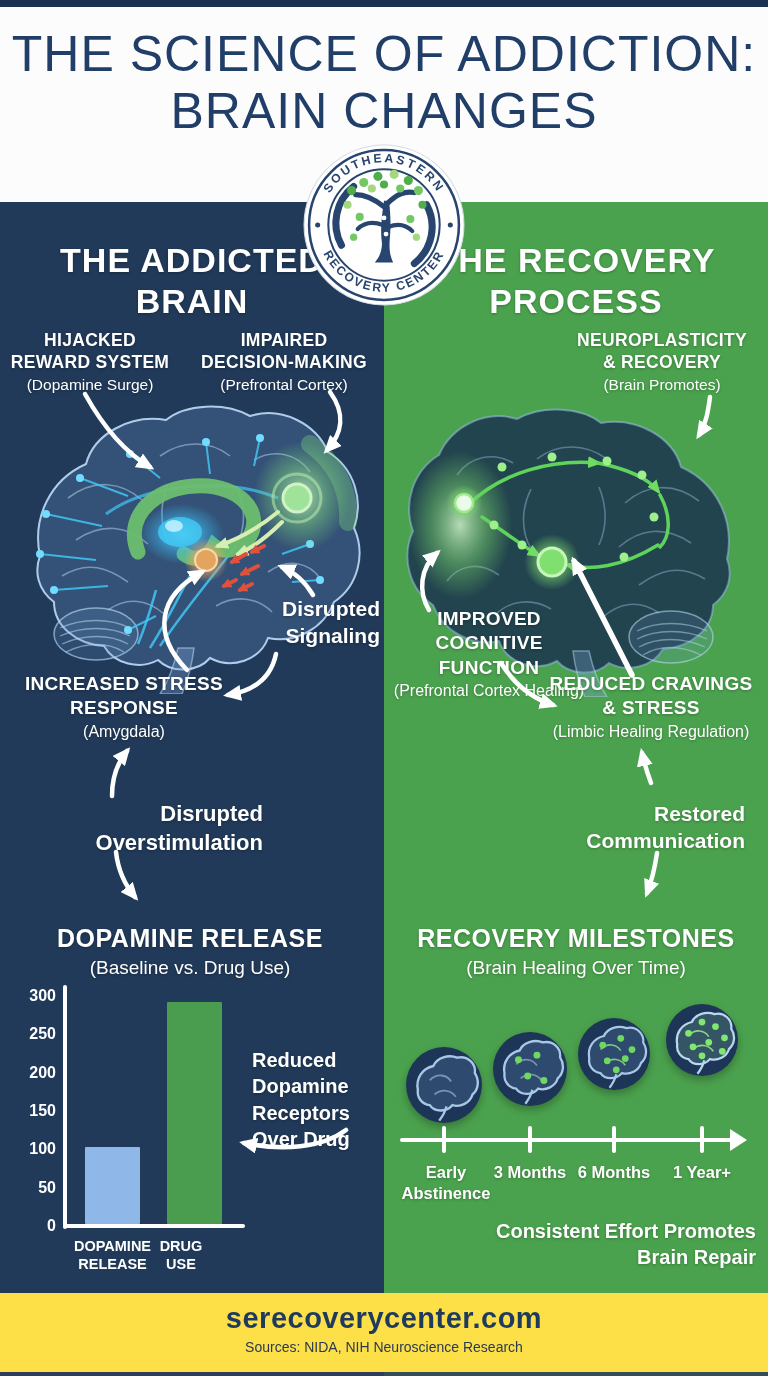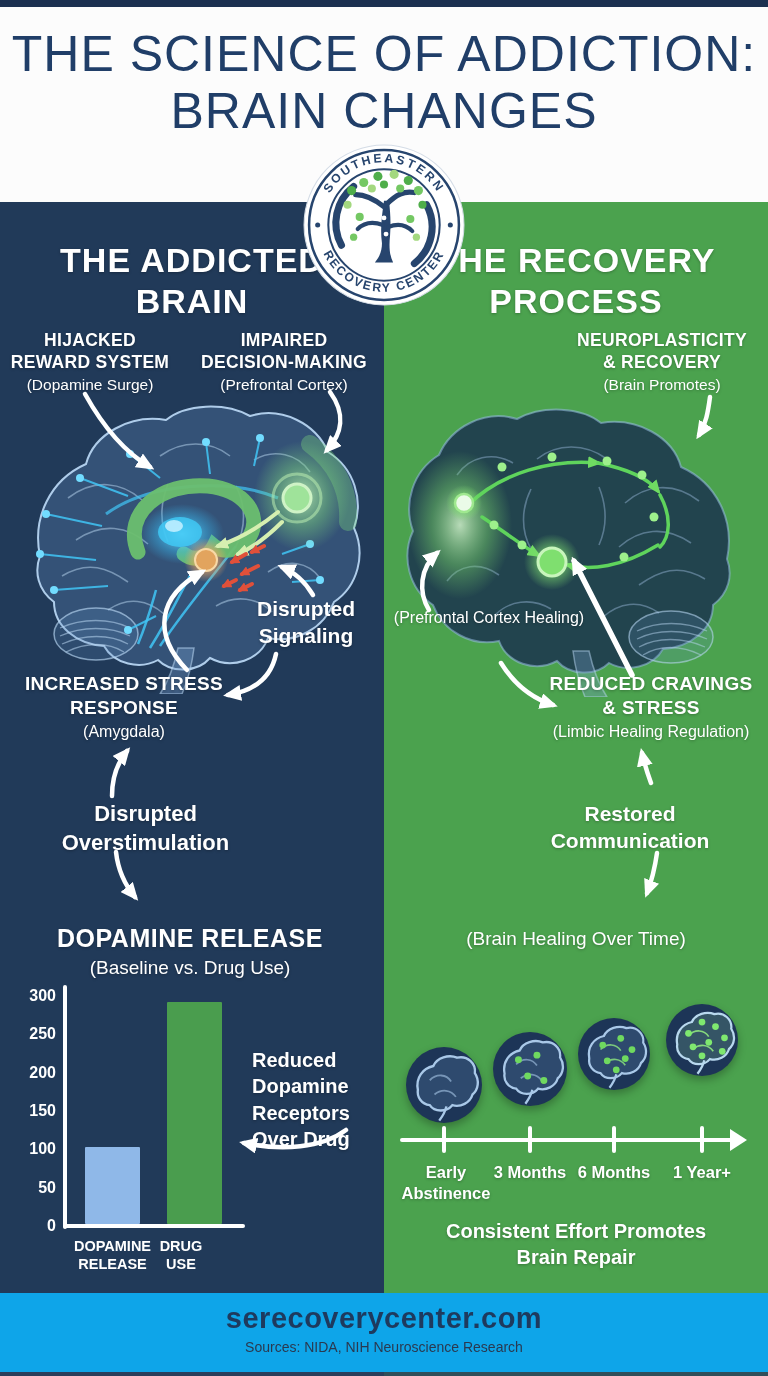--- a/index.html
+++ b/index.html
@@ -12,21 +12,21 @@
   .strip-bottom{position:absolute;top:1372px;left:0;width:768px;height:4px;background:#2e3f5c;opacity:.85}
   .main-title{position:absolute;top:26px;left:0;width:768px;text-align:center;
     font-size:50px;line-height:1.14;font-weight:normal;color:#203e68;letter-spacing:1px}
   .panel{position:absolute;top:202px;width:384px;height:1318px;overflow:hidden}
   .panel-left{left:0;background:#213a59}
   .panel-right{left:384px;background:#4ba24e}
   .panel-title{position:absolute;top:38px;left:0;width:384px;text-align:center;
     font-size:34px;line-height:1.2;font-weight:bold;letter-spacing:1px}
   .callout-title{font-weight:bold;font-size:17.5px;line-height:1.28;letter-spacing:.3px;text-align:center}
   .callout-sub{font-size:15.5px;line-height:1.25;text-align:center;margin-top:1px}
-  .big-label{font-weight:bold;font-size:21px;line-height:1.3;text-align:center}
+  .big-label{font-weight:bold;font-size:21px;line-height:1.3;text-align:right}
   .section-title{font-weight:bold;font-size:25px;letter-spacing:.5px;text-align:center}
   .section-sub{font-size:19px;text-align:center;margin-top:4px}
   
   .chart-plot{position:absolute;left:68px;top:793px;width:172px;height:230px}
   .yaxis{position:absolute;left:-5px;top:-10px;width:4px;height:244px;background:#fff;border-radius:2px}
   .xaxis{position:absolute;left:-5px;bottom:-3px;width:182px;height:4px;background:#fff;border-radius:2px}
   .ytick{position:absolute;left:-56px;width:44px;text-align:right;font-size:16px;font-weight:bold;color:#fff}
   .bar{position:absolute;bottom:1px;border-radius:1px}
   .bar-label{position:absolute;top:242px;width:120px;text-align:center;font-size:14.5px;
     font-weight:bold;color:#fff;line-height:1.25;white-space:pre-line}
@@ -34,21 +34,21 @@
     line-height:1.32;color:#fff;text-shadow:0 1px 3px rgba(0,0,0,.28)}
   
   .tl-line{position:absolute;left:16px;top:936px;width:334px;height:4px;background:#fff;border-radius:2px}
   .tl-arrow{position:absolute;left:346px;top:927px;width:0;height:0;
     border-left:17px solid #fff;border-top:11px solid transparent;border-bottom:11px solid transparent}
   .tl-tick{position:absolute;top:924px;width:4px;height:27px;background:#fff;border-radius:2px}
   .tl-label{position:absolute;top:960px;width:110px;text-align:center;font-size:16.5px;
     font-weight:bold;color:#fff;line-height:1.25;white-space:pre-line;text-shadow:0 1px 3px rgba(0,0,0,.28)}
   .mc{position:absolute;border-radius:50%;background:#1d3557;box-shadow:0 4px 9px rgba(0,0,0,.28)}
   .mc svg{width:100%;height:100%;display:block}
-  .footer{position:absolute;top:1293px;left:0;width:768px;height:79px;background:#0ea5e9;text-align:center}
+  .footer{position:absolute;top:1293px;left:0;width:768px;height:79px;background:#fde047;text-align:center}
   .site{padding-top:9px;font-size:29px;font-weight:bold;color:#1e3a5e;letter-spacing:.5px}
   .sources{margin-top:4px;font-size:14px;color:#2a3950}
   .logo-wrap{position:absolute;top:144px;left:303px;width:162px;height:162px;z-index:10}
 </style>
 </head>
 <body>
 
 <div class="strip-top"></div>
 
 <h1 class="main-title preline">THE SCIENCE OF ADDICTION:
@@ -288,33 +288,36 @@
       <circle cx="222" cy="160" r="4.5"></circle>
         <circle cx="252" cy="120" r="4.5"></circle>
     </g>
     <circle cx="150" cy="165" r="28" fill="url(#gGreenR)"></circle>
     <circle cx="150" cy="165" r="14" fill="#7fdf6f" stroke="#c8f5bc" stroke-width="3"></circle>
     <circle cx="62" cy="106" r="18" fill="url(#gGreenR)"></circle>
     <circle cx="62" cy="106" r="9" fill="#eafbe8" stroke="#9fe88f" stroke-width="2.5"></circle>
   </svg>
 
   <div class="abs" style="left:4px;top:405px;width:202px">
+    <div class="callout-title wt preline" style="font-size:19px">IMPROVED
+COGNITIVE FUNCTION</div>
     <div class="callout-sub wt" style="font-size:16px">(Prefrontal Cortex Healing)</div>
   </div>
 
   <div class="abs" style="left:158px;top:470px;width:218px">
     <div class="callout-title wt preline" style="font-size:19px">REDUCED CRAVINGS
 &amp; STRESS</div>
     <div class="callout-sub wt" style="font-size:16px">(Limbic Healing Regulation)</div>
   </div>
 
   <div class="abs big-label wt preline" style="left:131px;top:598px;width:230px;font-size:21px">Restored
 Communication</div>
 
   <div class="abs" style="left:0;top:722px;width:384px">
+    <div class="section-title wt">RECOVERY MILESTONES</div>
     <div class="section-sub wt">(Brain Healing Over Time)</div>
   </div>
 
   <div class="mc" style="left:22px;top:845px;width:76px;height:76px">
     <svg viewBox="0 0 64 64">
       <path d="M10,36 C8,26 14,18 23,16 C26,9 36,6 43,9 C52,7 59,14 58,22 C62,28 61,36 56,40 C54,47 46,51 39,49 C34,55 24,55 20,49 C13,48 9,42 10,36 Z" fill="rgba(130,170,215,.18)" stroke="#a9c8e8" stroke-width="2"></path>
       <path d="M20,28 C26,22 34,23 38,29" fill="none" stroke="#a9c8e8" stroke-width="1.5" opacity=".6"></path>
       <path d="M24,40 C30,35 38,36 42,42" fill="none" stroke="#a9c8e8" stroke-width="1.5" opacity=".6"></path>
       <path d="M34,50 C33,55 31,58 28,62" fill="none" stroke="#a9c8e8" stroke-width="2"></path>
     </svg>

